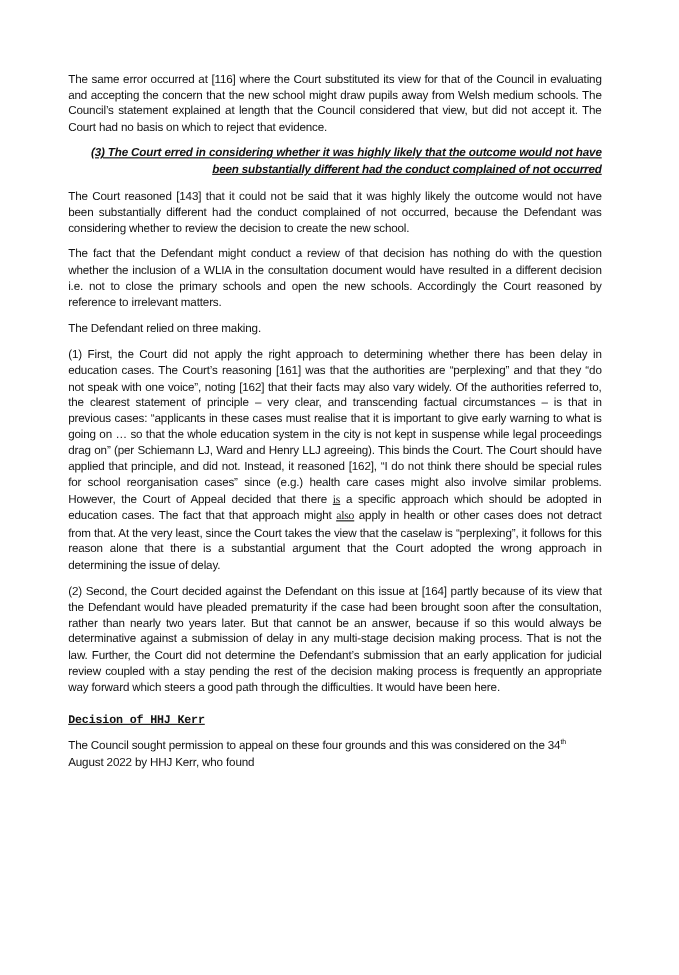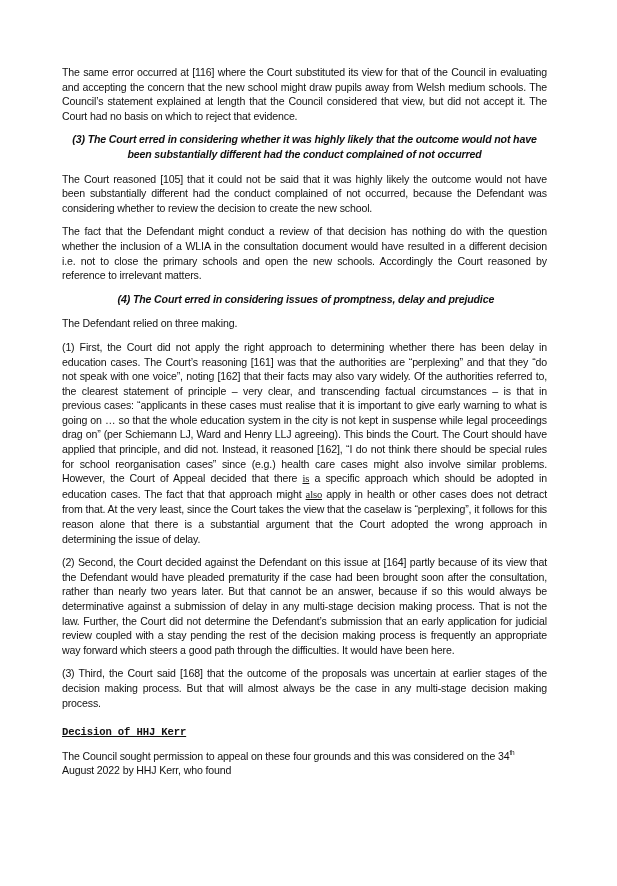--- a/index.html
+++ b/index.html
@@ -20,50 +20,49 @@
       line-height: 14.6px;
       letter-spacing: -0.15px;
     }
     p {
       margin: 0 0 9px 0;
       text-align: justify;
     }
     .heading-italic {
       font-weight: bold;
       font-style: italic;
-      text-align: center;
+      text-decoration: underline;
+      text-align: right;
       margin-bottom: 10px;
     }
     .heading-plain {
       font-weight: bold;
       text-decoration: underline;
       margin-top: 15px;
       font-family: Liberation Mono, monospace;
     }
     .u { text-decoration: underline; font-family: Liberation Serif, serif; }
     sup { font-size: 6.5px; line-height: 0; vertical-align: super; }
   </style>
 </head>
 <body>
 
 <div class="page">
   <p>The same error occurred at [116] where the Court substituted its view for that of the Council in evaluating and accepting the concern that the new school might draw pupils away from Welsh medium schools.  The Council’s statement explained at length that the Council considered that view, but did not accept it.  The Court had no basis on which to reject that evidence.</p>
 
   <p class="heading-italic">(3) The Court erred in considering whether it was highly likely that the outcome would not have been substantially different had the conduct complained of not occurred</p>
 
-  <p>The Court reasoned [105] that it could not be said that it was highly likely the outcome would not have been substantially different had the conduct complained of not occurred, because the Defendant was considering whether to review the decision to create the new school.</p>
+  <p>The Court reasoned [143] that it could not be said that it was highly likely the outcome would not have been substantially different had the conduct complained of not occurred, because the Defendant was considering whether to review the decision to create the new school.</p>
 
   <p>The fact that the Defendant might conduct a review of that decision has nothing do with the question whether the inclusion of a WLIA in the consultation document would have resulted in a different decision i.e. not to close the primary schools and open the new schools.   Accordingly the Court reasoned by reference to irrelevant matters.</p>
 
-  <p class="heading-italic" style="white-space: pre;"> (4) The Court erred in considering issues of promptness, delay and prejudice</p>
 
   <p>The Defendant relied on three making.</p>
 
   <p><span>(1) First, the Court did not apply the right approach to determining whether there has been delay in education cases.  The Court’s reasoning [161] was that the authorities are “perplexing” and that they “do not speak with one voice”, noting [162] that their facts may also vary widely. Of the authorities referred to, the clearest statement of principle – very clear, and transcending factual circumstances – is that in previous cases: “applicants in these cases must realise that it is important to give early warning to what is going on … so that the whole education system in the city is not kept in suspense while legal proceedings drag on” (per Schiemann LJ, Ward and Henry LLJ agreeing). This binds the Court. The Court should have applied that principle, and did not.  Instead, it reasoned [162], “I do not think there should be special rules for school reorganisation cases” since (e.g.) health care cases might also involve similar problems. However, the Court of Appeal decided that there </span><span class="u">is</span><span> a specific approach which should be adopted in education cases. The fact that that approach might </span><span class="u">also</span><span> apply in health or other cases does not detract from that. At the very least, since the Court takes the view that the caselaw is “perplexing”, it follows for this reason alone that there is a substantial argument that the Court adopted the wrong approach in determining the issue of delay.</span></p>
 
   <p>(2) Second, the Court decided against the Defendant on this issue at [164] partly because of its view that the Defendant would have pleaded prematurity if the case had been brought soon after the consultation, rather than nearly two years later.  But that cannot be an answer, because if so this would always be determinative against a submission of delay in any multi-stage decision making process. That is not the law. Further, the Court did not determine the Defendant’s submission that an early application for judicial review coupled with a stay pending the rest of the decision making process is frequently an appropriate way forward which steers a good path through the difficulties. It would have been here.</p>
 
-  <p>(3) Third, the Court said [168] that the outcome of the proposals was uncertain at earlier stages of the decision making process. But that will almost always be the case in any multi-stage decision making process.</p>
 
   <p class="heading-plain">Decision of HHJ Kerr</p>
 
   <p style="text-align:left;"><span>The Council sought permission to appeal on these four grounds and this was considered on the 34</span><sup>th</sup><br><span>August 2022 by HHJ Kerr, who found</span></p>
 </div>
 
 </body></html>

